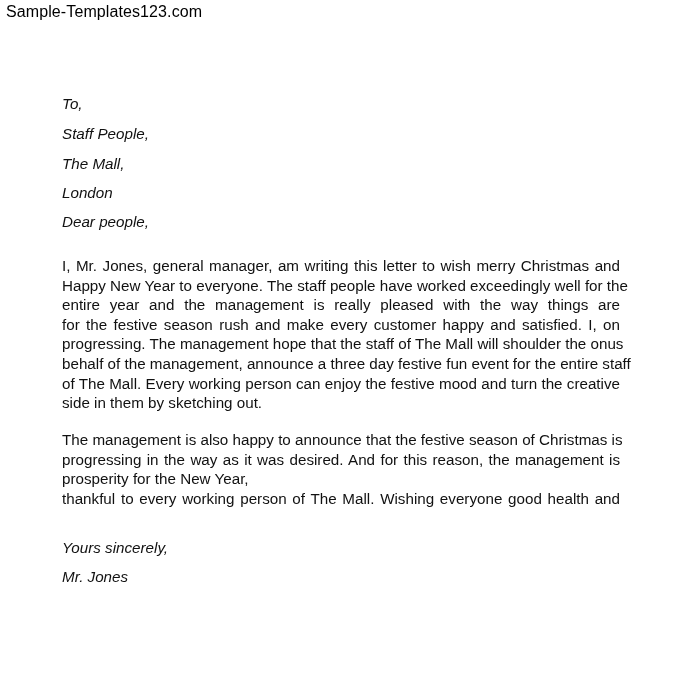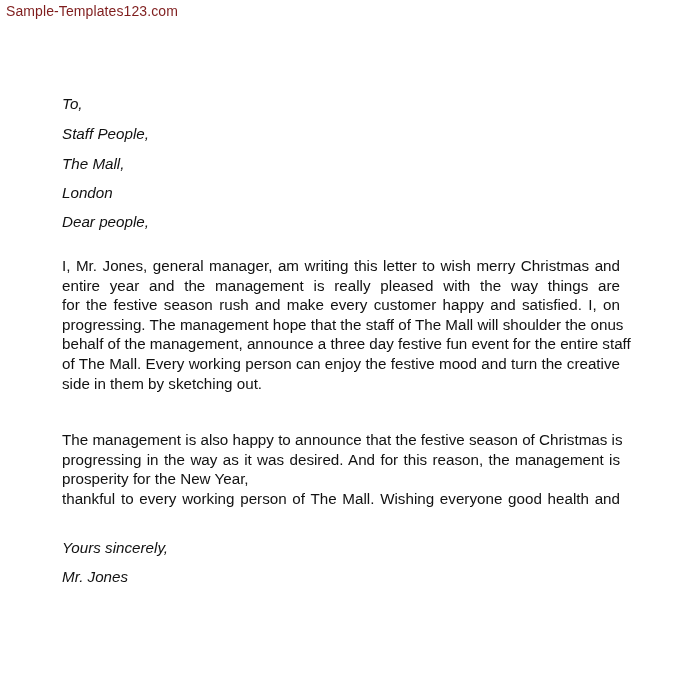--- a/index.html
+++ b/index.html
@@ -12,22 +12,22 @@
       height: 684px;
       position: relative;
       overflow: hidden;
       font-family: "Liberation Sans", sans-serif;
       color: #111111;
     }
     .watermark {
       position: absolute;
       left: 6px;
       top: 3px;
-      font-size: 14px;
-      color: #7f1d1d;
+      font-size: 16px;
+      color: #000000;
       letter-spacing: 0.1px;
     }
     .letter {
       position: absolute;
       left: 62px;
       top: 0;
       width: 558px;
       font-size: 15.2px;
     }
     .addr-line {
@@ -60,20 +60,21 @@
 
 <div class="letter">
   <div class="addr-line" style="top:95px;">To,</div>
   <div class="addr-line" style="top:125px;">Staff People,</div>
   <div class="addr-line" style="top:155px;">The Mall,</div>
   <div class="addr-line" style="top:184px;">London</div>
   <div class="addr-line" style="top:213px;">Dear people,</div>
 
   <div class="para" style="top:256px;">
     <span class="line">I, Mr. Jones, general manager, am writing this letter to wish merry Christmas and</span>
+    <span class="line">Happy New Year to everyone. The staff people have worked exceedingly well for the</span>
     <span class="line">entire year and the management is really pleased with the way things are</span>
     <span class="line">for the festive season rush and make every customer happy and satisfied. I, on</span>
     <span class="line">progressing. The management hope that the staff of The Mall will shoulder the onus</span>
     <span class="line">behalf of the management, announce a three day festive fun event for the entire staff</span>
     <span class="line">of The Mall. Every working person can enjoy the festive mood and turn the creative</span>
     <span class="line last">side in them by sketching out.</span>
   </div>
 
   <div class="para" style="top:430px;">
     <span class="line">The management is also happy to announce that the festive season of Christmas is</span>

